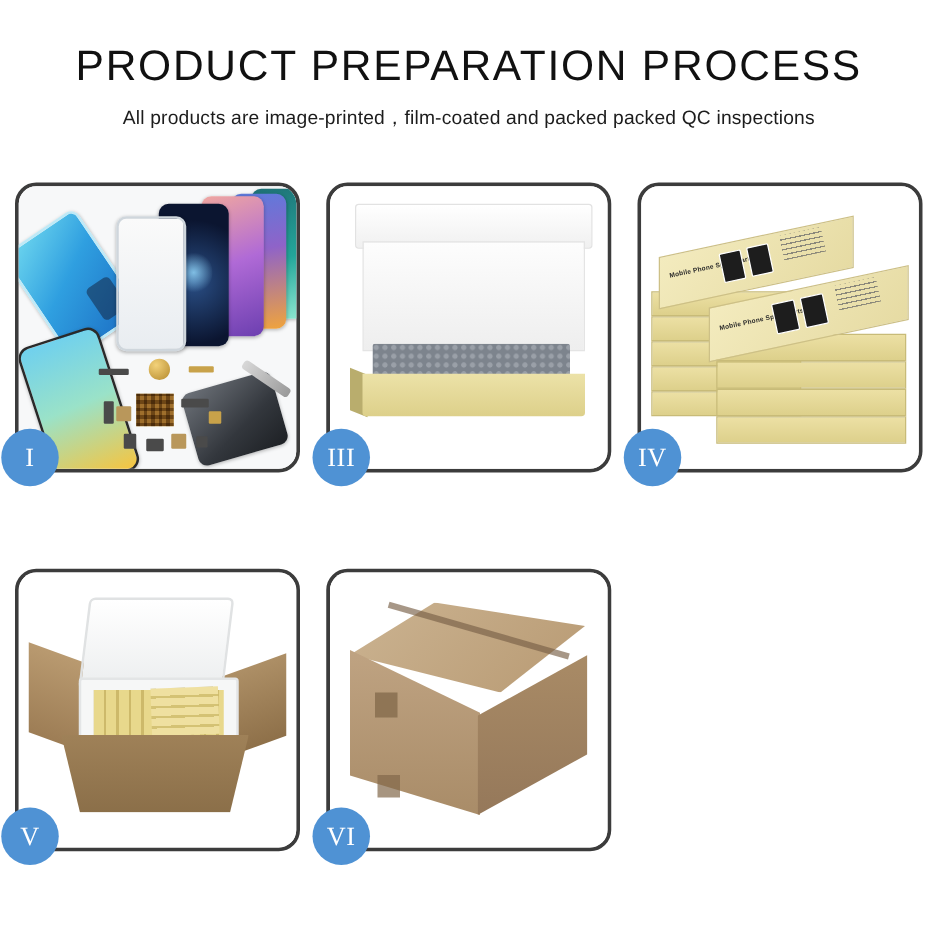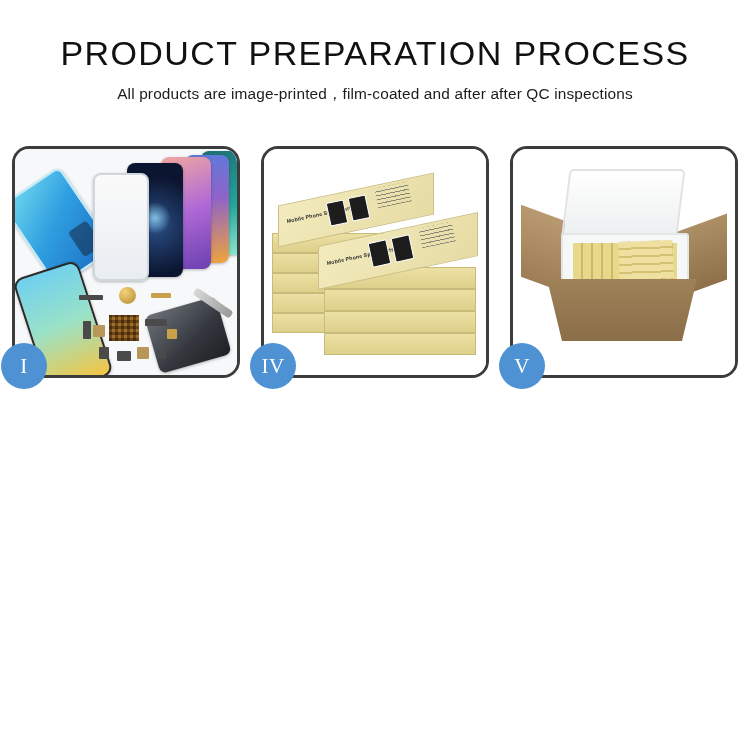--- a/index.html
+++ b/index.html
@@ -374,21 +374,21 @@
     background: rgba(130,104,74,.7);
   }
 </style>
 </head>
 <body>
 
 <div class="page">
 
   <div class="header">
     <div class="title">PRODUCT PREPARATION PROCESS</div>
-    <div class="subtitle">All products are image-printed，film-coated and after after QC inspections</div>
+    <div class="subtitle">All products are image-printed，film-coated and packed packed QC inspections</div>
   </div>
 
   <div class="grid">
 
     <div class="panel">
       <div class="panel-clip p1">
         <div class="ph ph-blue"></div>
         <div class="ph ph-teal"></div>
         <div class="ph ph-orange"></div>
         <div class="ph ph-purple"></div>
@@ -409,20 +409,30 @@
           <div class="chip" style="left:38px;top:62px;width:14px;height:10px;"></div>
           <div class="chip tan" style="left:58px;top:58px;width:12px;height:12px;"></div>
           <div class="chip" style="left:78px;top:60px;width:9px;height:9px;"></div>
         </div>
         <div class="tool"></div>
       </div>
       <div class="badge">I</div>
     </div>
 
 
+    <div class="panel">
+      <div class="panel-clip p3">
+        <div class="box3-lid"></div>
+        <div class="box3-back"></div>
+        <div class="box3-foam"></div>
+        <div class="box3-side"></div>
+        <div class="box3-front"></div>
+      </div>
+      <div class="badge">III</div>
+    </div>
 
     <div class="panel">
       <div class="panel-clip p4">
         <div class="stack">
 
           <div class="sbox" style="left:0;top:62px;width:118px;height:18px;"></div>
           <div class="sbox" style="left:0;top:82px;width:118px;height:18px;"></div>
           <div class="sbox" style="left:0;top:102px;width:118px;height:18px;"></div>
           <div class="sbox" style="left:0;top:122px;width:118px;height:18px;"></div>
           <div class="sbox" style="left:0;top:142px;width:118px;height:18px;"></div>
@@ -455,15 +465,26 @@
         <div class="v-foam-lid"></div>
         <div class="v-foam-body">
           <div class="v-inner"></div>
           <div class="v-inner2"></div>
         </div>
         <div class="v-body"></div>
       </div>
       <div class="badge">V</div>
     </div>
 
+    <div class="panel">
+      <div class="panel-clip p6">
+        <div class="c-top"></div>
+        <div class="c-left"></div>
+        <div class="c-right"></div>
+        <div class="c-seam"></div>
+        <div class="c-tabA"></div>
+        <div class="c-tabB"></div>
+      </div>
+      <div class="badge">VI</div>
+    </div>
 
   </div>
 </div>
 
 </body></html>

